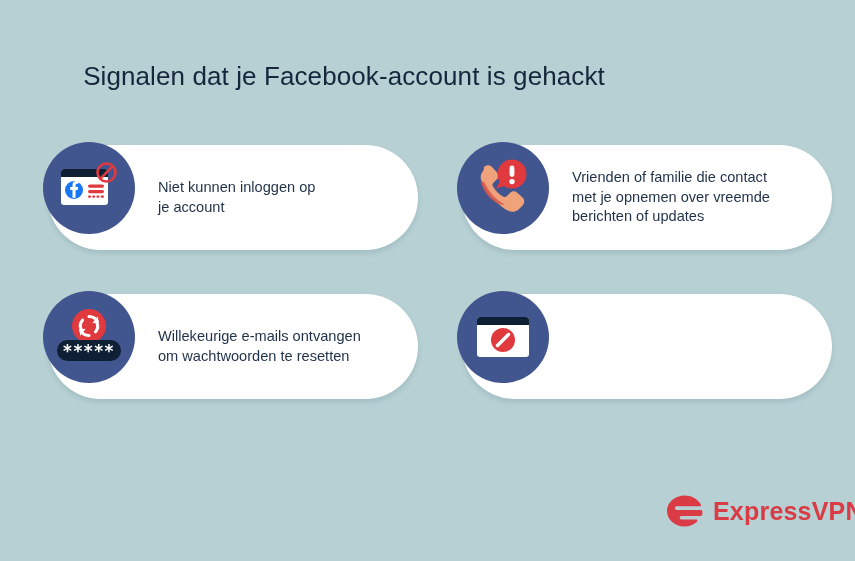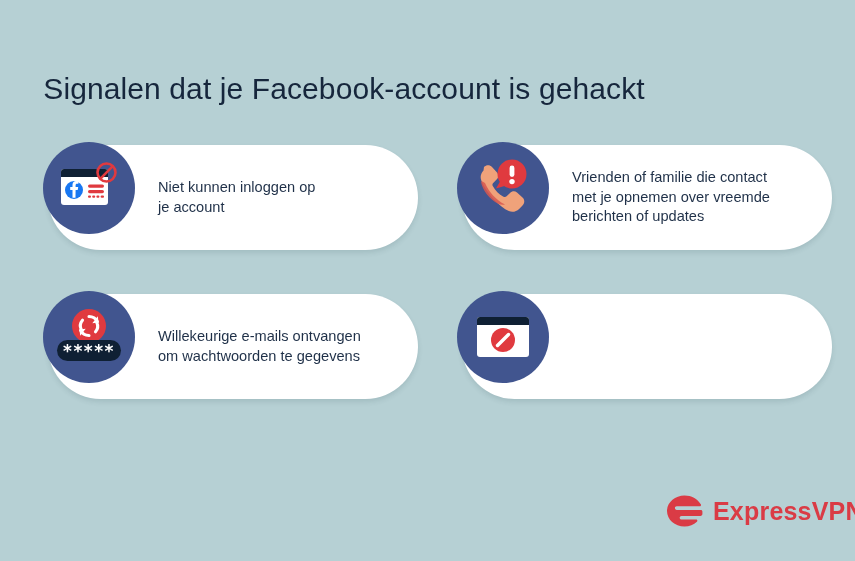--- a/index.html
+++ b/index.html
@@ -17,25 +17,25 @@
   .page {
     position: relative;
     width: 855px;
     height: 561px;
     background: #b6d0d4;
   }
 
   
   .title {
     position: absolute;
-    top: 52px;
+    top: 44px;
     left: 0;
     width: 688px;
     text-align: center;
-    font-size: 30px;
+    font-size: 26px;
     font-weight: 400;
     color: #16263c;
     letter-spacing: 0.1px;
   }
 
   
   .grid {
     position: absolute;
     top: 145px;
     left: 48px;
@@ -159,21 +159,21 @@
           <path d="M25.2 29.8 L24.4 23.4 L30.7 22.8 Z" fill="#ffffff"></path>
           <path d="M27.5 14.2a8.6 8.6 0 0 0-1.2 9.4" fill="none" stroke="#ffffff" stroke-width="3.1" stroke-linecap="round"></path>
           <path d="M40.5 25.8a8.6 8.6 0 0 0 1.2-9.4" fill="none" stroke="#ffffff" stroke-width="3.1" stroke-linecap="round"></path>
           <rect x="2" y="34" width="64" height="21" rx="10.5" fill="#0f2034"></rect>
           <g fill="#ffffff" font-family="DejaVu Sans, sans-serif" font-size="17" font-weight="700">
             <text x="34" y="50.5" text-anchor="middle" letter-spacing="1.5">*****</text>
           </g>
         </svg>
       </div>
       <div class="card-text">Willekeurige e-mails ontvangen
-om wachtwoorden te gegevens</div>
+om wachtwoorden te resetten</div>
     </div>
 
     <div class="card">
       <div class="icon-badge">
         <svg width="60" height="48" viewBox="0 0 60 48">
           <rect x="4" y="4" width="52" height="40" rx="3" fill="#ffffff"></rect>
           <path d="M4 7a3 3 0 0 1 3-3h46a3 3 0 0 1 3 3v5H4z" fill="#0f2034"></path>
           <circle cx="30" cy="27" r="12" fill="#e03a3f"></circle>
           <line x1="24.5" y1="32.5" x2="35.5" y2="21.5" stroke="#ffffff" stroke-width="3.4" stroke-linecap="round"></line>
         </svg>

